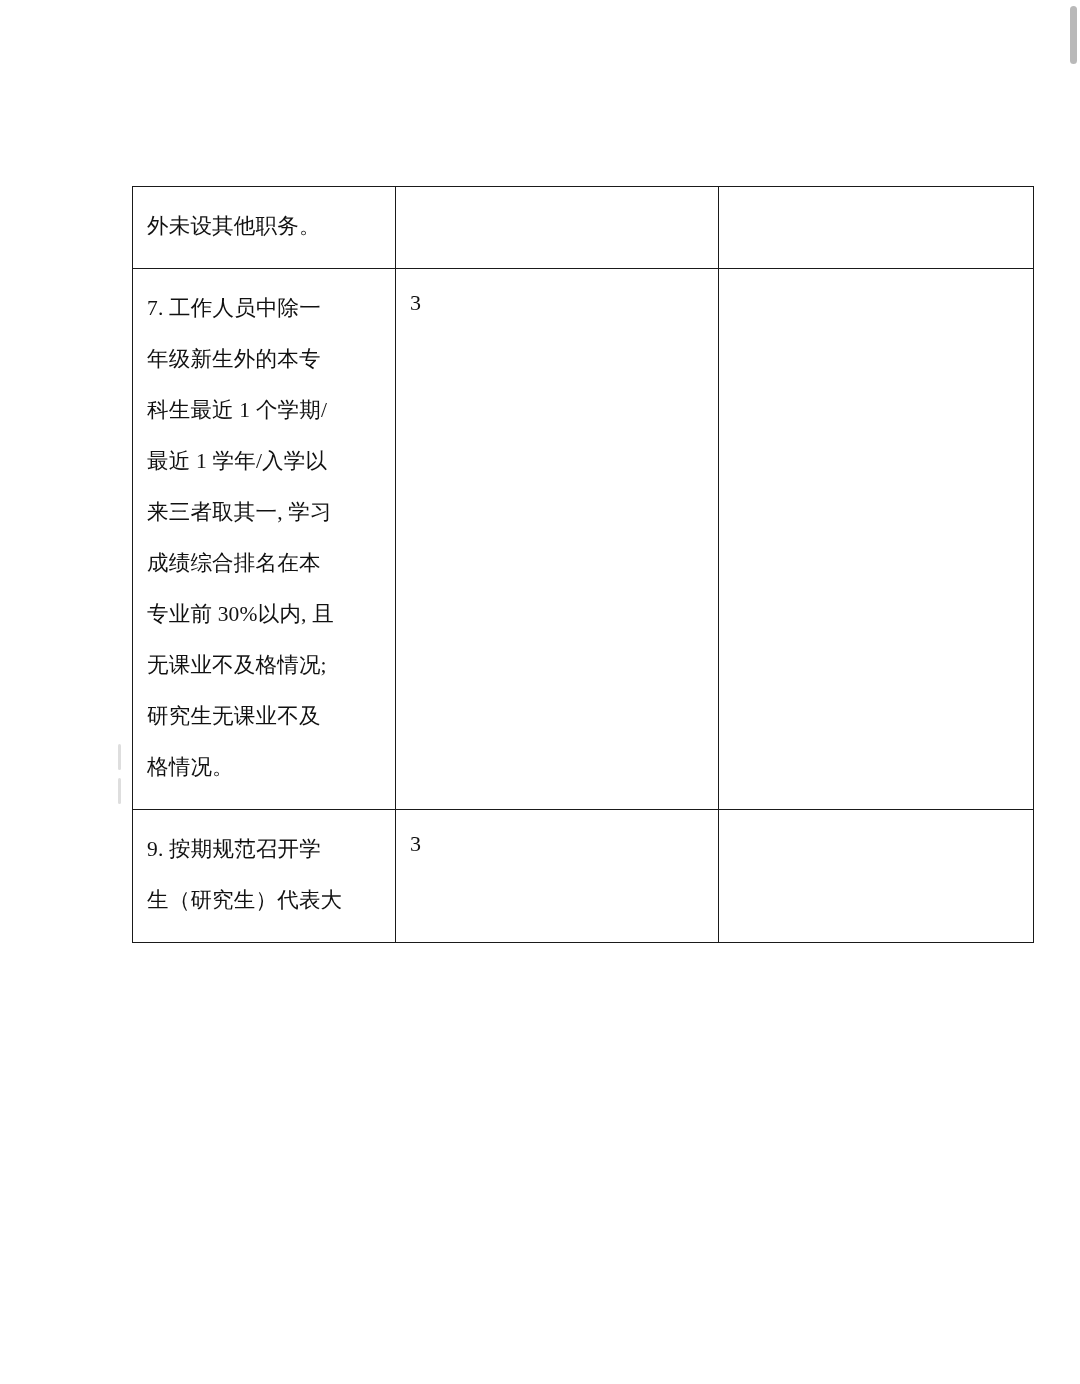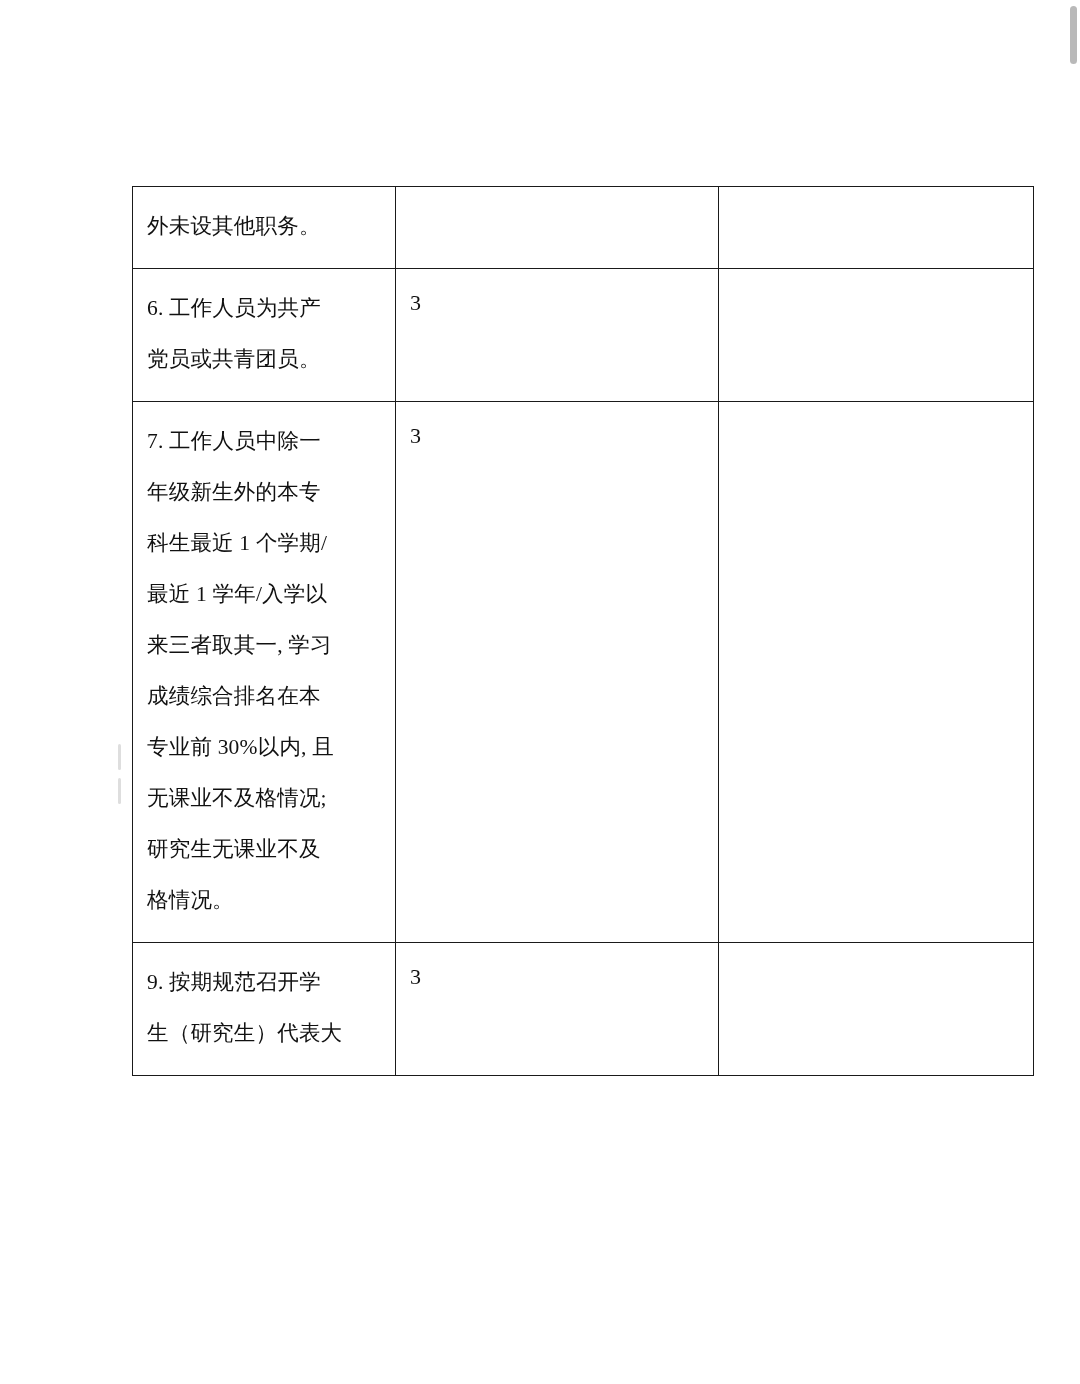--- a/index.html
+++ b/index.html
@@ -116,32 +116,20 @@
           </td>
         <td class="col-score">
             <span class="score-text"></span>
           </td>
         <td class="col-note">
             <span class="note-text"></span>
           </td>
       </tr>
       <tr>
         <td class="col-item">
-            <span class="item-text">6. 工作人员为共产
-党员或共青团员。</span>
-          </td>
-        <td class="col-score">
-            <span class="score-text">3</span>
-          </td>
-        <td class="col-note">
-            <span class="note-text"></span>
-          </td>
-      </tr>
-      <tr>
-        <td class="col-item">
             <span class="item-text">7. 工作人员中除一
 年级新生外的本专
 科生最近 1 个学期/
 最近 1 学年/入学以
 来三者取其一, 学习
 成绩综合排名在本
 专业前 30%以内, 且
 无课业不及格情况;
 研究生无课业不及
 格情况。</span>

